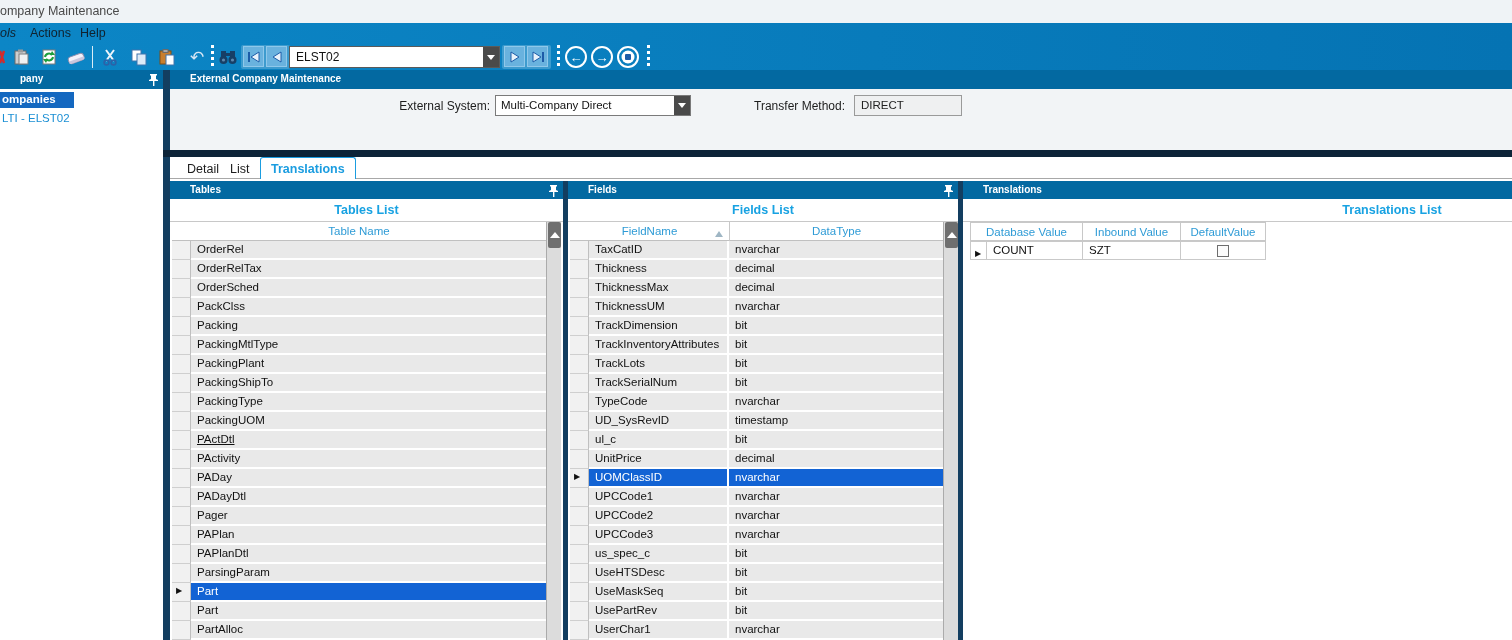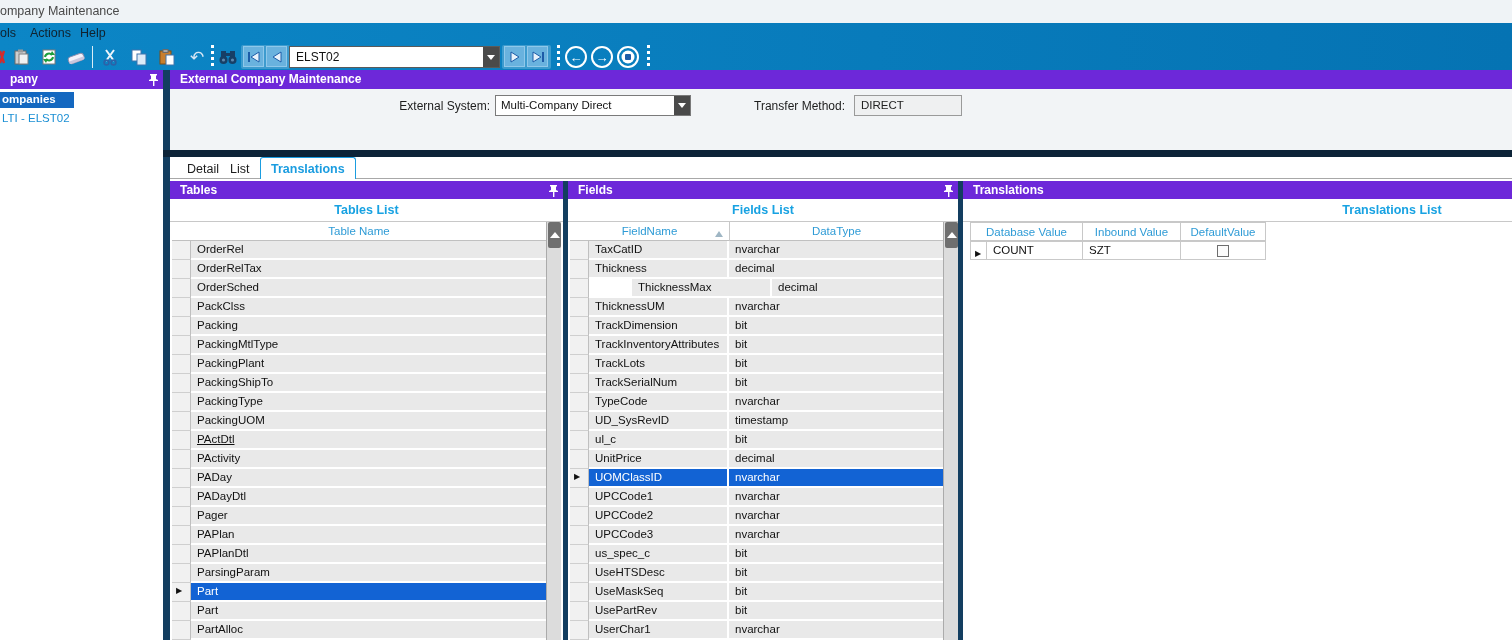--- a/index.html
+++ b/index.html
@@ -26,21 +26,21 @@
   .tglyph { color:#eaf3fb; font-size:15px; line-height:15px; }
   .combo-rec { position:absolute; left:289px; top:2px; width:211px; height:22px; background:#fff; border:1px solid #5a5a5a; }
   .combo-rec .val { position:absolute; left:6px; top:3px; font-size:12px; color:#111; }
   .dd-btn { position:absolute; right:0; top:0; width:16px; height:100%; background:#4a4a4a;
             display:flex; align-items:center; justify-content:center; }
   .dd-btn:after { content:""; border:4px solid transparent; border-top:5px solid #fff; margin-top:4px; }
   .circlebtn { position:absolute; top:2px; width:22px; height:22px; border:2px solid #fff; border-radius:50%;
                display:flex; align-items:center; justify-content:center; color:#fff; font-size:13px; font-weight:bold; }
 
   
-  .caption { background:#6d28d9; color:#fff; font-size:12px; font-weight:bold; line-height:18px; padding-left:10px; }
+  .caption { background:#0369a1; color:#fff; font-size:10px; font-weight:bold; line-height:18px; padding-left:20px; }
   .left-caption { left:0; top:70px; width:163px; height:19px; }
   .tree { left:0; top:89px; width:163px; height:551px; background:#fff; }
   .tree-item { position:relative; height:16px; margin-top:3px; font-size:11.5px; line-height:15px; padding-left:2px;
                color:#1b8fd4; white-space:nowrap; cursor:default; }
   .tree-item.selected { background:#1468c0; color:#fff; font-weight:bold; width:74px; }
   .vsplit { background:#133e60; }
   .pin { position:absolute; right:5px; top:3px; }
 
   
   .main-caption { left:170px; top:70px; width:1342px; height:19px; }
@@ -91,21 +91,21 @@
 </head>
 <body>
 
 <div id="app">
 
   <div class="abs titlebar">
     <span>ompany Maintenance</span>
   </div>
 
   <div class="abs menubar">
-      <span class="menu-item" style="left: 0px;">ols</span>
+      <span class="menu-item" style="left: 0px; font-style: italic;">ols</span>
       <span class="menu-item" style="left: 30px;">Actions</span>
       <span class="menu-item" style="left: 80px;">Help</span>
     </div>
 
   <div class="abs toolbar">
     <div class="tbtn" style="left:-14px;">
       <svg width="18" height="18">
           <path d="M13 3 L17 15 M17 3 L13 15" stroke="#d42b2b" stroke-width="2.4"></path>
         </svg>
     </div>
@@ -382,21 +382,21 @@
           <div class="data-cell" style="width: 140px; flex: 0 0 auto; border-right: 2px solid rgb(255, 255, 255);">TaxCatID</div>
           <div class="data-cell" style="flex: 1 1 0%;">nvarchar</div>
         </div>
         <div class="g-row">
           <div class="sel-cell"></div>
           <div class="data-cell" style="width: 140px; flex: 0 0 auto; border-right: 2px solid rgb(255, 255, 255);">Thickness</div>
           <div class="data-cell" style="flex: 1 1 0%;">decimal</div>
         </div>
         <div class="g-row">
           <div class="sel-cell"></div>
-          <div class="data-cell" style="width: 140px; flex: 0 0 auto; border-right: 2px solid rgb(255, 255, 255); margin-left: 43px;">ThicknessMax</div>
+          <div class="data-cell" style="width: 140px; flex: 0 0 auto; border-right: 2px solid rgb(255, 255, 255);">ThicknessMax</div>
           <div class="data-cell" style="flex: 1 1 0%;">decimal</div>
         </div>
         <div class="g-row">
           <div class="sel-cell"></div>
           <div class="data-cell" style="width: 140px; flex: 0 0 auto; border-right: 2px solid rgb(255, 255, 255);">ThicknessUM</div>
           <div class="data-cell" style="flex: 1 1 0%;">nvarchar</div>
         </div>
         <div class="g-row">
           <div class="sel-cell"></div>
           <div class="data-cell" style="width: 140px; flex: 0 0 auto; border-right: 2px solid rgb(255, 255, 255);">TrackDimension</div>

